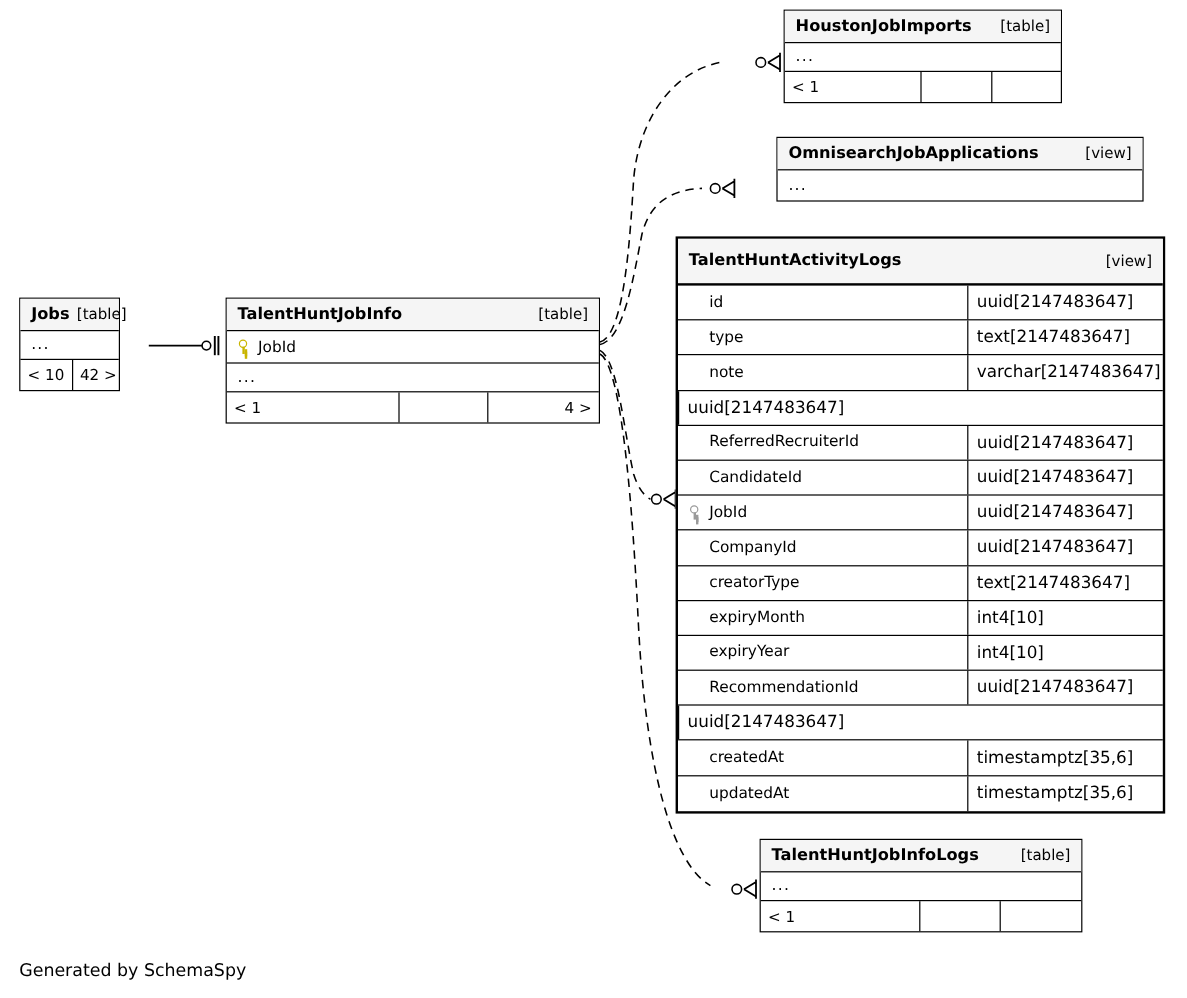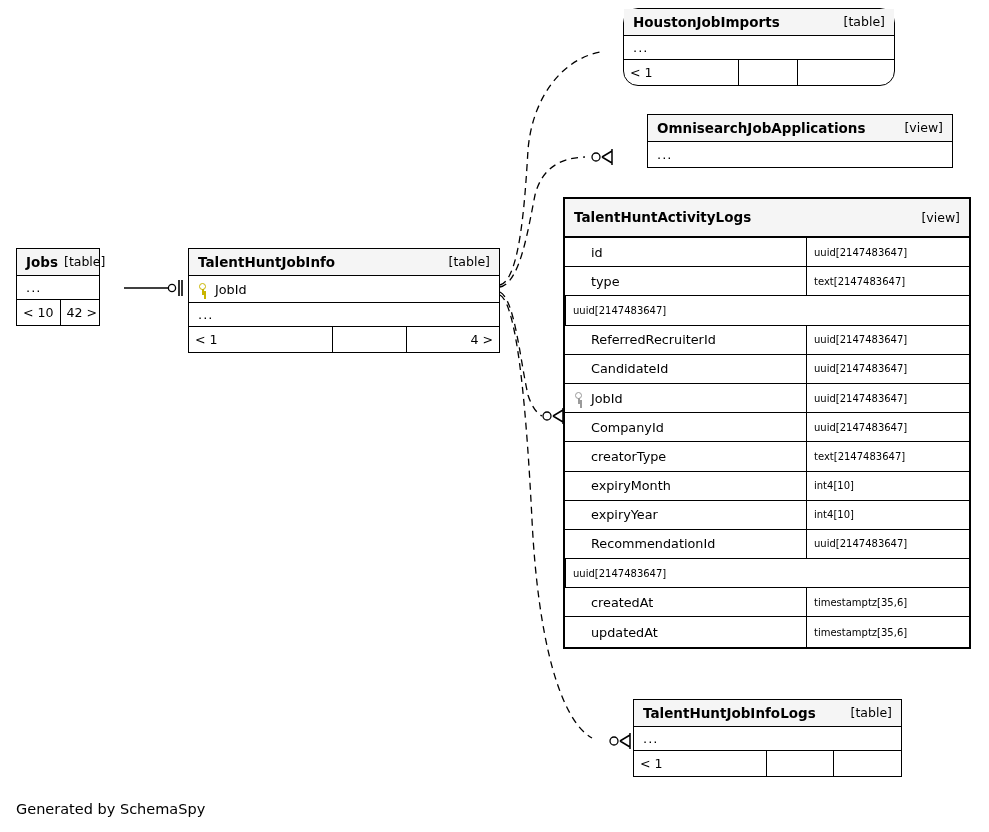--- a/index.html
+++ b/index.html
@@ -81,21 +81,21 @@
     box-sizing: border-box;
   }
   .col-type {
     border-left: 1px solid #000000;
     padding-left: 7px;
     display: flex;
     align-items: center;
     box-sizing: border-box;
     flex: 1 1 auto;
     height: 100%;
-    font-size: 10px;
+    font-size: 14px;
   }
   .key-icon {
     width: 10px;
     height: 14px;
     display: inline-block;
     position: relative;
     flex: 0 0 auto;
   }
   .key-icon::before {
     content: "";
@@ -193,21 +193,21 @@
 
     <g stroke="#000000" fill="none" stroke-width="1.3" stroke-dasharray="7,5">
       <path d="M 500 295 C 518 305 527 420 532 520 C 538 640 560 720 592 738"></path>
     </g>
     <g stroke="#000000" fill="none" stroke-width="1.3">
       <circle cx="614" cy="741" r="4" fill="#ffffff"></circle>
       <path d="M 620 741 L 630 735 M 620 741 L 630 747 M 630 733 L 630 749" stroke-width="1.5"></path>
     </g>
   </svg>
 
-  <div class="table-box" style="left:623px; top:8px; width:272px;border-radius:15px;">
+  <div class="table-box" style="left:653px; top:8px; width:232px;">
     <div class="tbl-header">
       <span class="tbl-name">HoustonJobImports</span>
       <span class="tbl-kind">[table]</span>
     </div>
     <div class="ellipsis-row">...</div>
     <div class="footer-row">
       <div class="footer-cell" style="width:115px;">&lt; 1</div>
       <div class="footer-cell" style="width:59px;"></div>
       <div class="footer-cell right" style="width:57px;"></div>
     </div>
@@ -235,20 +235,27 @@
         <div class="col-type">uuid[2147483647]</div>
       </div>
       <div class="row">
         <div class="col-name" style="width:241px;">
           <span class="key-icon" style="visibility:hidden;"></span>
           <span>type</span>
         </div>
         <div class="col-type">text[2147483647]</div>
       </div>
       <div class="row">
+        <div class="col-name" style="width:241px;">
+          <span class="key-icon" style="visibility:hidden;"></span>
+          <span>note</span>
+        </div>
+        <div class="col-type">varchar[2147483647]</div>
+      </div>
+      <div class="row">
         <div class="col-type">uuid[2147483647]</div>
       </div>
       <div class="row">
         <div class="col-name" style="width:241px;">
           <span class="key-icon" style="visibility:hidden;"></span>
           <span>ReferredRecruiterId</span>
         </div>
         <div class="col-type">uuid[2147483647]</div>
       </div>
       <div class="row">

